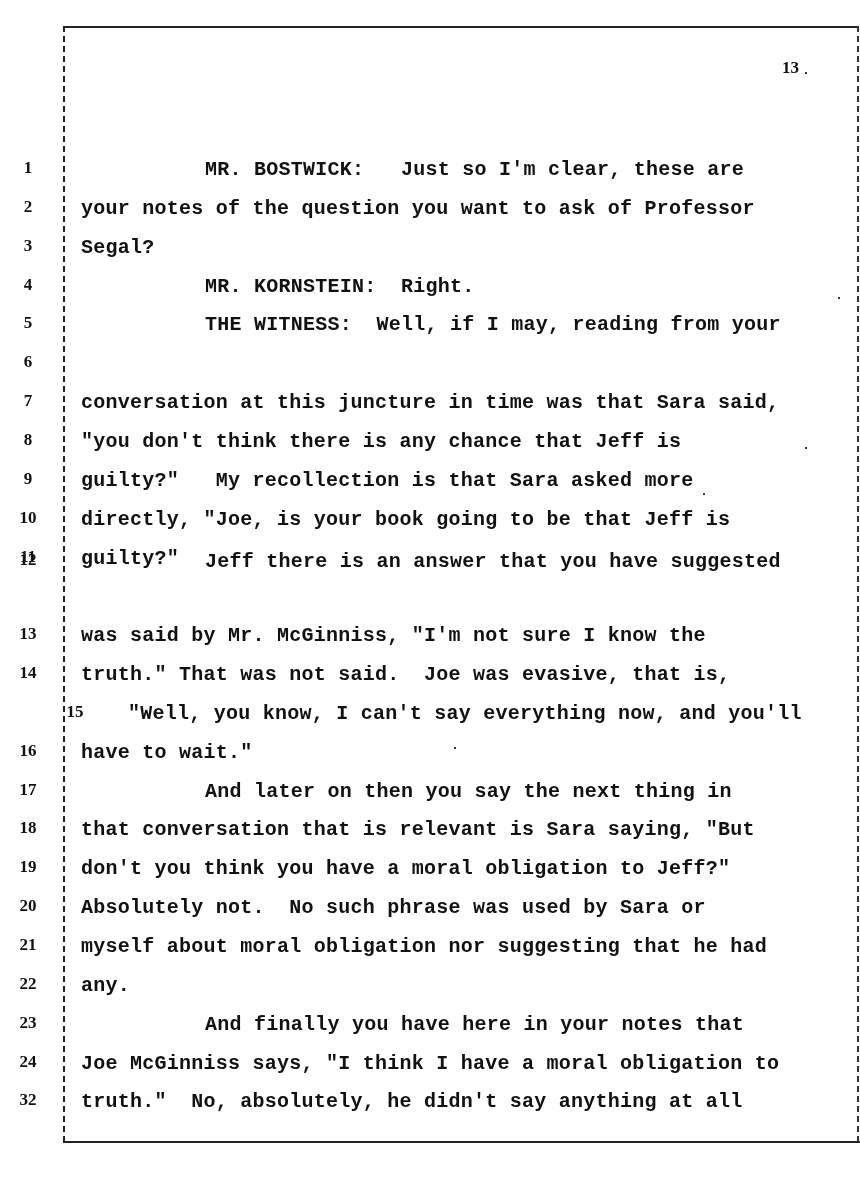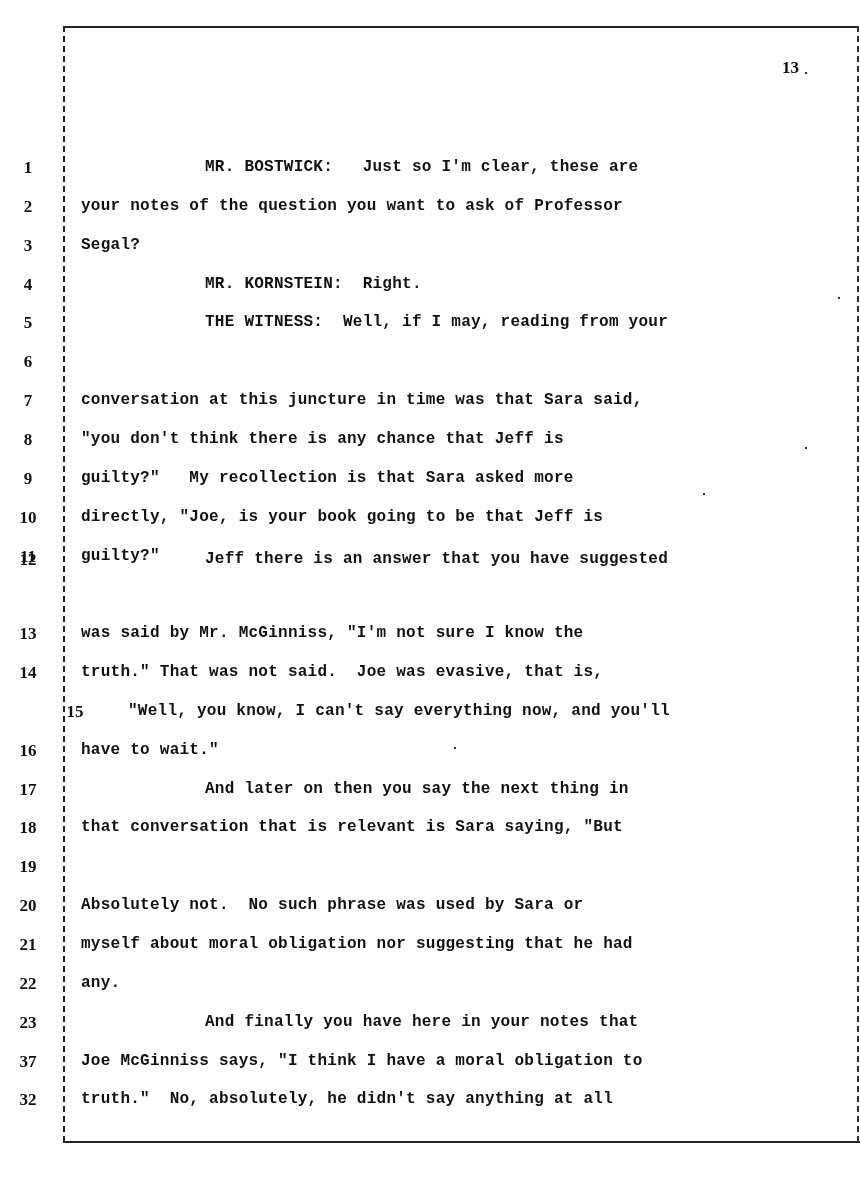--- a/index.html
+++ b/index.html
@@ -11,21 +11,21 @@
                border-top:2px solid #222; }
   .frame-left { position:absolute; left:63px; top:26px; width:0; height:1116px;
                border-left:2px dashed #222; }
   .frame-right { position:absolute; left:857px; top:26px; width:0; height:1116px;
                border-left:2px dashed #333; }
   .page-num { position:absolute; left:782px; top:58px; font-family:"Liberation Serif", serif;
               font-size:17px; font-weight:bold; }
   .line { position:absolute; left:0; width:860px; height:24px; }
   .ln { position:absolute; left:10px; width:36px; text-align:center;
         font-family:"Liberation Serif", serif; font-size:17px; font-weight:bold; top:2px; }
-  .txt { position:absolute; left:81px; font-size:16px; white-space:pre; top:2px;
+  .txt { position:absolute; left:81px; font-size:20px; white-space:pre; top:2px;
          letter-spacing:0.25px; font-weight:bold; }
   .txt.indent { left:205px; }
   .speck { position:absolute; width:2px; height:2px; background:#333; }
 </style>
 </head>
 <body>
 
 <div>
   <div class="frame-top"></div>
   <div class="frame-bottom"></div>
@@ -101,39 +101,40 @@
       <div class="line" style="top: 778px;">
         <span class="ln">17</span>
         <span class="txt indent">And later on then you say the next thing in</span>
       </div>
       <div class="line" style="top: 816px;">
         <span class="ln">18</span>
         <span class="txt">that conversation that is relevant is Sara saying, "But</span>
       </div>
       <div class="line" style="top: 855px;">
         <span class="ln">19</span>
+        <span class="txt">don't you think you have a moral obligation to Jeff?"</span>
       </div>
       <div class="line" style="top: 894px;">
         <span class="ln">20</span>
         <span class="txt">Absolutely not.  No such phrase was used by Sara or</span>
       </div>
       <div class="line" style="top: 933px;">
         <span class="ln">21</span>
         <span class="txt">myself about moral obligation nor suggesting that he had</span>
       </div>
       <div class="line" style="top: 972px;">
         <span class="ln">22</span>
         <span class="txt">any.</span>
       </div>
       <div class="line" style="top: 1011px;">
         <span class="ln">23</span>
         <span class="txt indent">And finally you have here in your notes that</span>
       </div>
       <div class="line" style="top: 1050px;">
-        <span class="ln">37</span>
+        <span class="ln">24</span>
         <span class="txt">Joe McGinniss says, "I think I have a moral obligation to</span>
       </div>
       <div class="line" style="top: 1088px;">
         <span class="ln">32</span>
         <span class="txt">truth."  No, absolutely, he didn't say anything at all</span>
       </div>
     </div>
 
   <div class="speck" style="left:805px;top:72px"></div>
   <div class="speck" style="left:838px;top:297px"></div>

